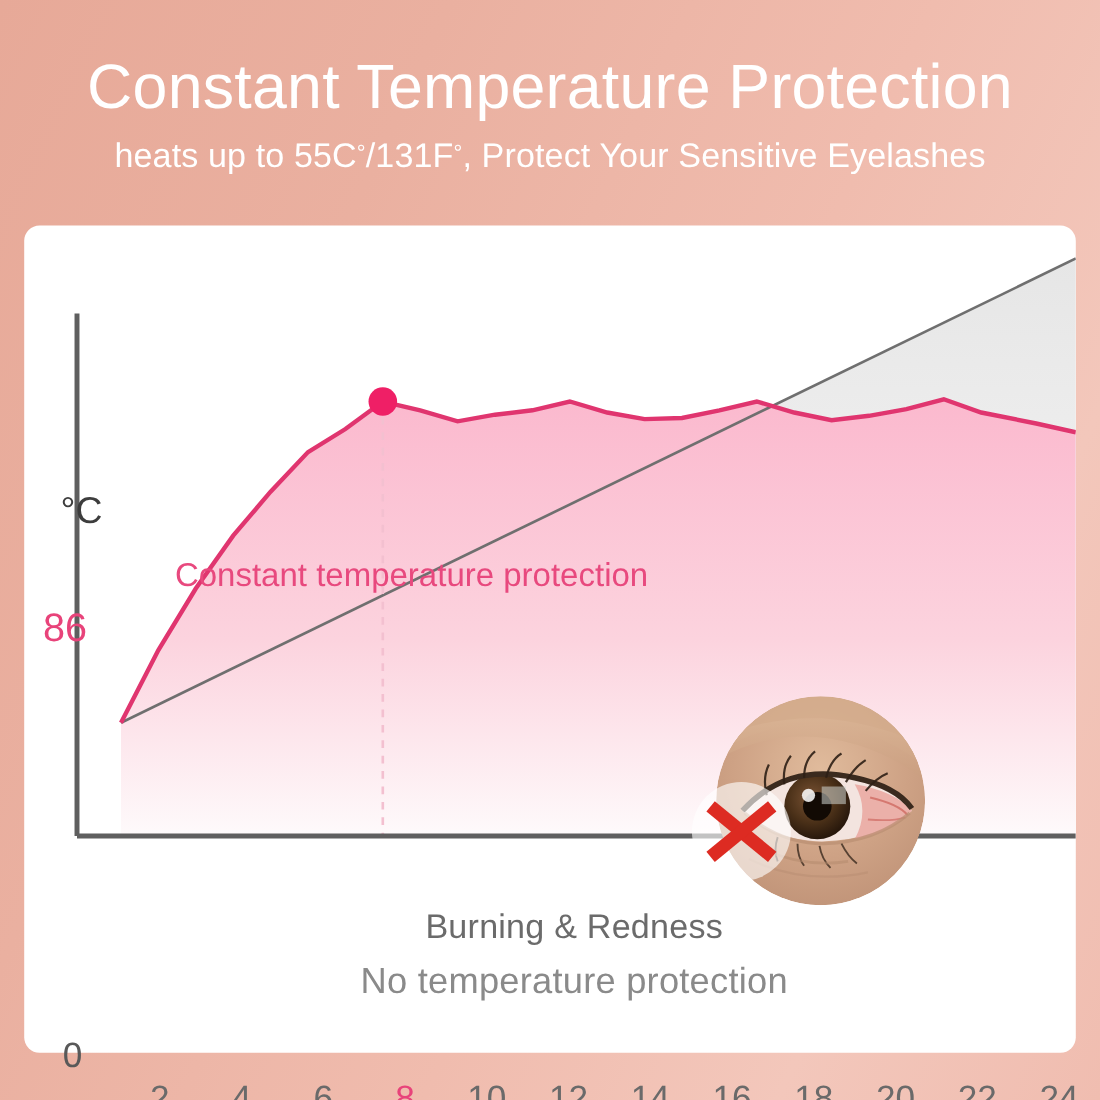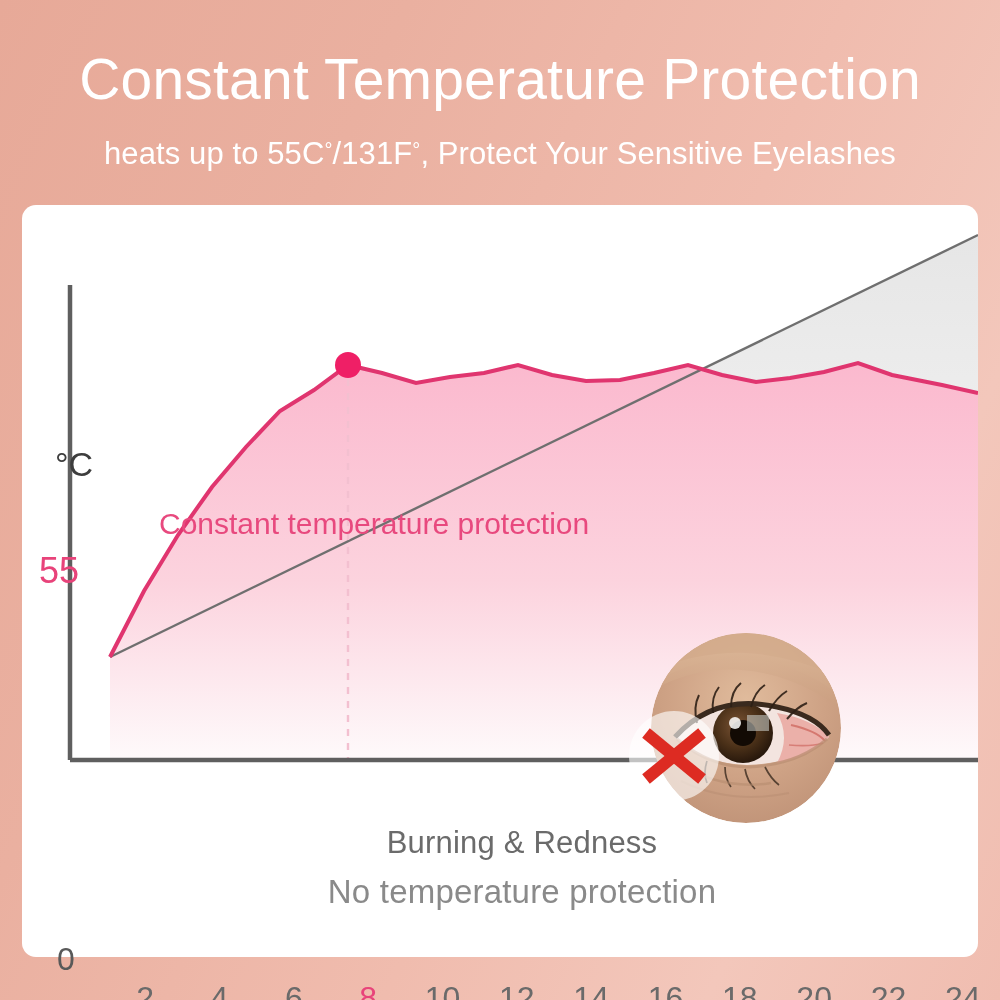--- a/index.html
+++ b/index.html
@@ -19,21 +19,21 @@
     color: #ffffff;
   }
   #title {
     font-size: 57px;
     font-weight: 400;
     letter-spacing: 0.2px;
     line-height: 1.12;
     white-space: nowrap;
   }
   #subtitle {
-    margin-top: 24px;
+    margin-top: 12px;
     font-size: 31px;
     font-weight: 400;
     letter-spacing: 0.1px;
     white-space: nowrap;
   }
   #subtitle .deg { font-size: 20px; vertical-align: 7px; }
 
   
   #card {
     position: absolute;
@@ -163,21 +163,21 @@
 
     <line x1="326" y1="160" x2="326" y2="555" stroke="#f3c0d0" stroke-width="2.4" stroke-dasharray="7 7"></line>
 
     <line x1="48" y1="80" x2="48" y2="555" stroke="#5f5f5f" stroke-width="4.5"></line>
     <line x1="48" y1="555" x2="956" y2="555" stroke="#5f5f5f" stroke-width="4.5"></line>
 
     <circle cx="326" cy="160" r="13" fill="#ef1f66"></circle>
   </svg>
 
   <div id="y-unit" class="axis-text">°C</div>
-  <div id="y-55">55</div>
+  <div id="y-55">86</div>
   <div id="y-0">0</div>
   <div id="xticks">
       <div class="xtick" style="left: 37.1667px;">2</div>
       <div class="xtick" style="left: 111.5px;">4</div>
       <div class="xtick" style="left: 185.833px;">6</div>
       <div class="xtick hl" style="left: 260.167px;">8</div>
       <div class="xtick" style="left: 334.5px;">10</div>
       <div class="xtick" style="left: 408.833px;">12</div>
       <div class="xtick" style="left: 483.167px;">14</div>
       <div class="xtick" style="left: 557.5px;">16</div>

